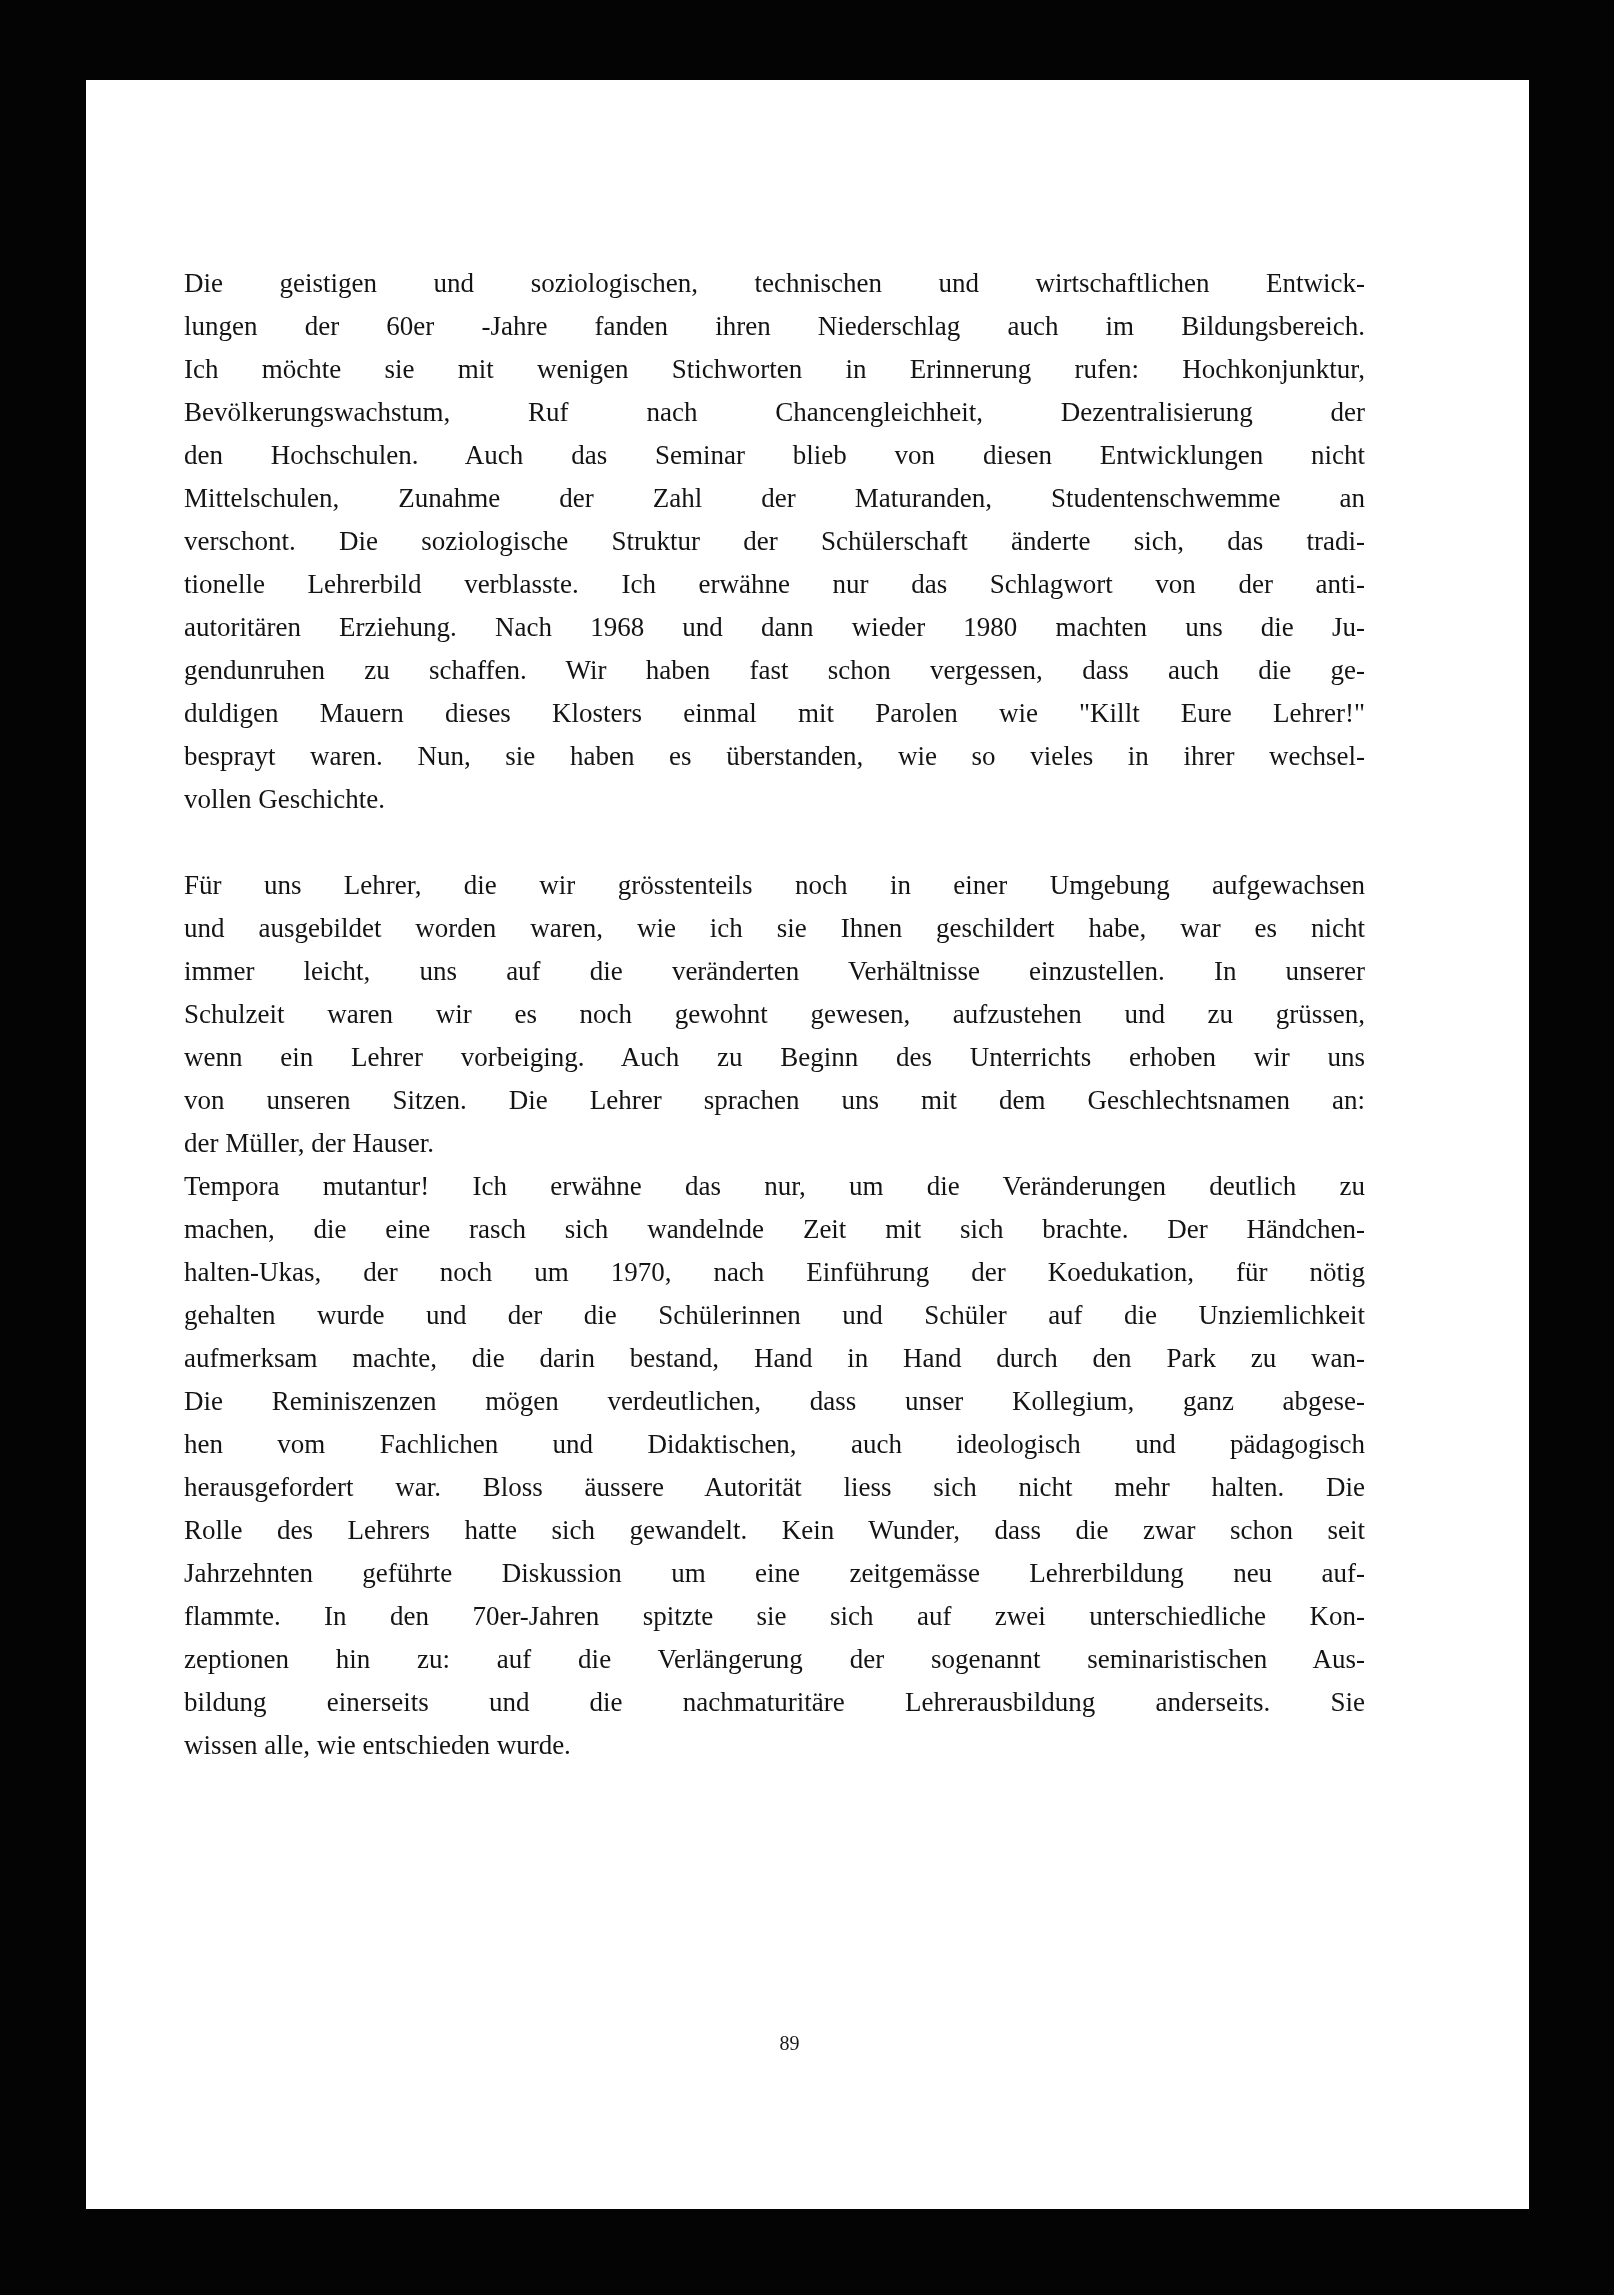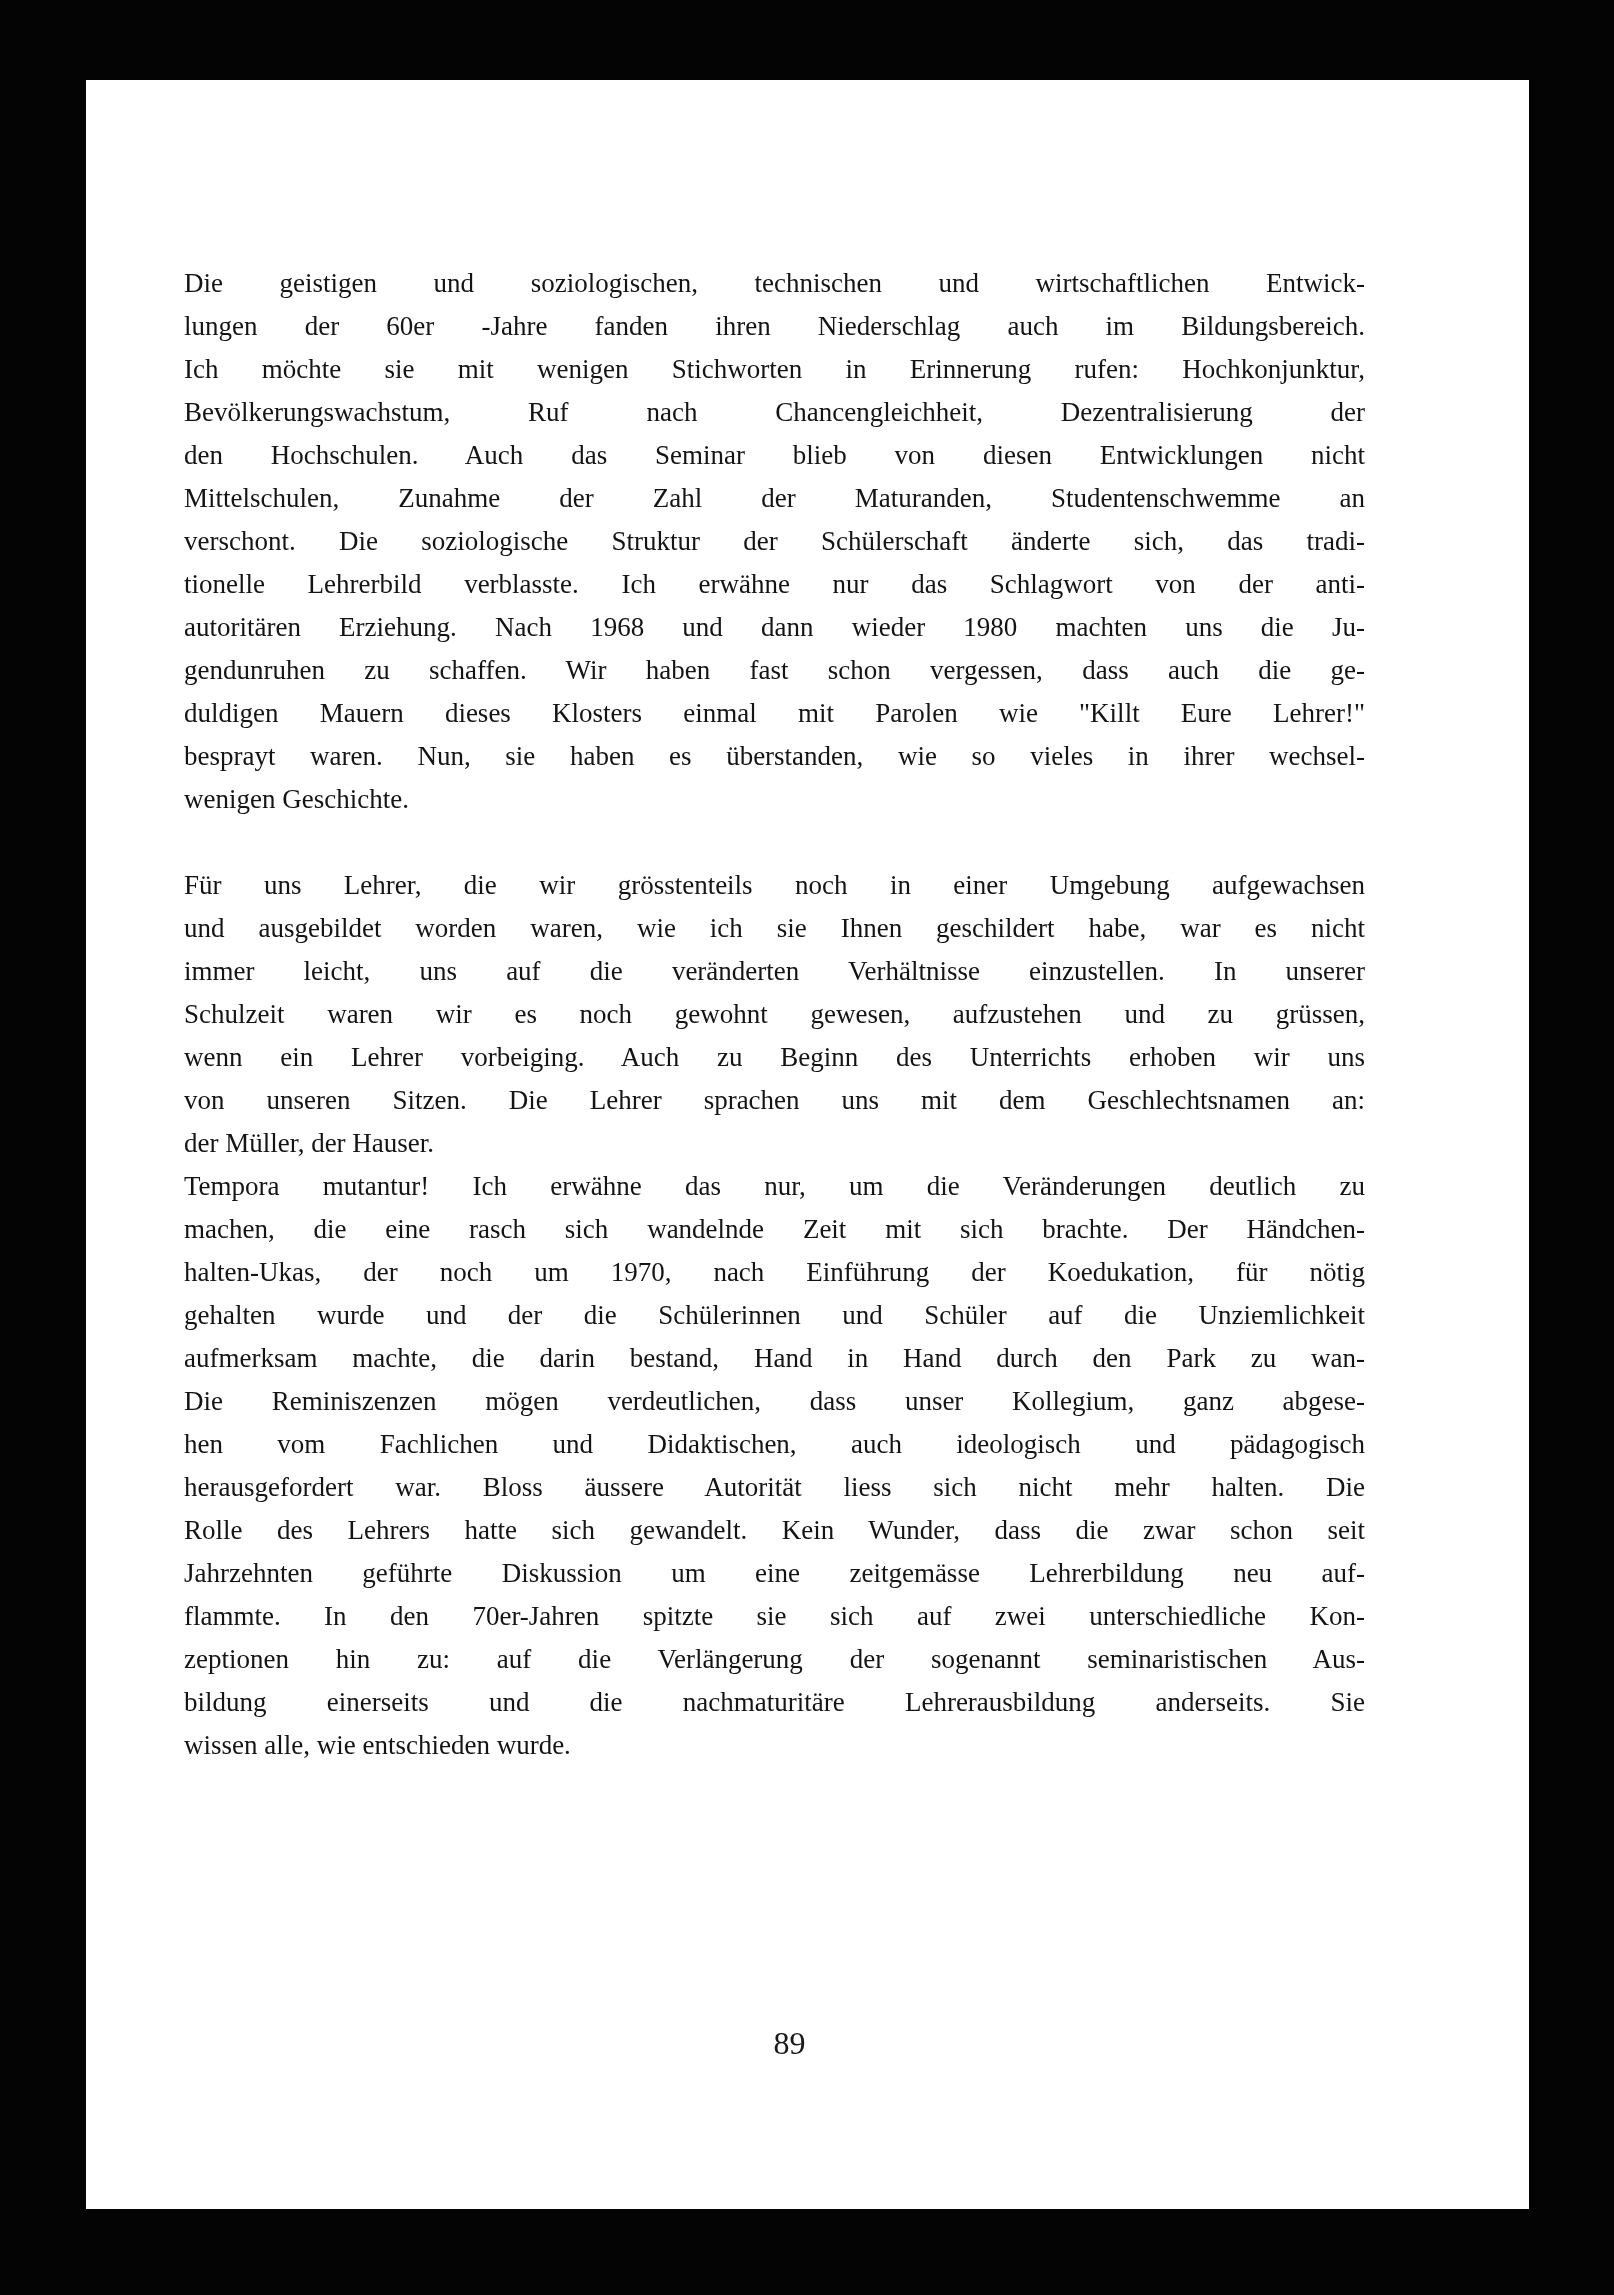--- a/index.html
+++ b/index.html
@@ -38,21 +38,21 @@
     overflow: visible;
   }
   .line.last { text-align-last: left; text-align: left; }
   .line.blank { height: 43px; }
   .page-number {
     position: absolute;
     left: 0; width: 1443px;
     top: 1943px;
     text-align: center;
     font-family: "Liberation Serif", "DejaVu Serif", serif;
-    font-size: 32px;
+    font-size: 20px;
     line-height: 40px;
     color: #1a1a1a;
     padding-left: 0;
   }
   .page-number span { position: relative; left: -18px; }
 </style>
 </head>
 <body>
 
 <div class="scan"></div>
@@ -66,21 +66,21 @@
       <span class="line" style="white-space: nowrap; display: block;"><span style="white-space: nowrap; word-spacing: 0px;">Ich möchte sie mit wenigen Stichworten in Erinnerung rufen: Hochkonjunktur,</span></span>
       <span class="line" style="white-space: nowrap; display: block;"><span style="white-space: nowrap; word-spacing: 0px;">Bevölkerungswachstum, Ruf nach Chancengleichheit, Dezentralisierung der</span></span>
       <span class="line" style="white-space: nowrap; display: block;"><span style="white-space: nowrap; word-spacing: 0px;">den Hochschulen. Auch das Seminar blieb von diesen Entwicklungen nicht</span></span>
       <span class="line" style="white-space: nowrap; display: block;"><span style="white-space: nowrap; word-spacing: 0px;">Mittelschulen, Zunahme der Zahl der Maturanden, Studentenschwemme an</span></span>
       <span class="line" style="white-space: nowrap; display: block;"><span style="white-space: nowrap; word-spacing: 0px;">verschont. Die soziologische Struktur der Schülerschaft änderte sich, das tradi-</span></span>
       <span class="line" style="white-space: nowrap; display: block;"><span style="white-space: nowrap; word-spacing: 0px;">tionelle Lehrerbild verblasste. Ich erwähne nur das Schlagwort von der anti-</span></span>
       <span class="line" style="white-space: nowrap; display: block;"><span style="white-space: nowrap; word-spacing: 0px;">autoritären Erziehung. Nach 1968 und dann wieder 1980 machten uns die Ju-</span></span>
       <span class="line" style="white-space: nowrap; display: block;"><span style="white-space: nowrap; word-spacing: 0px;">gendunruhen zu schaffen. Wir haben fast schon vergessen, dass auch die ge-</span></span>
       <span class="line" style="white-space: nowrap; display: block;"><span style="white-space: nowrap; word-spacing: 0px;">duldigen Mauern dieses Klosters einmal mit Parolen wie "Killt Eure Lehrer!"</span></span>
       <span class="line" style="white-space: nowrap; display: block;"><span style="white-space: nowrap; word-spacing: 0px;">besprayt waren. Nun, sie haben es überstanden, wie so vieles in ihrer wechsel-</span></span>
-      <span class="line last" style="white-space: nowrap;">wenigen Geschichte.</span>
+      <span class="line last" style="white-space: nowrap;">vollen Geschichte.</span>
     </div>
 
     <span class="line blank"></span>
 
     <div>
       <span class="line" style="white-space: nowrap; display: block;"><span style="white-space: nowrap; word-spacing: 0px;">Für uns Lehrer, die wir grösstenteils noch in einer Umgebung aufgewachsen</span></span>
       <span class="line" style="white-space: nowrap; display: block;"><span style="white-space: nowrap; word-spacing: 0px;">und ausgebildet worden waren, wie ich sie Ihnen geschildert habe, war es nicht</span></span>
       <span class="line" style="white-space: nowrap; display: block;"><span style="white-space: nowrap; word-spacing: 0px;">immer leicht, uns auf die veränderten Verhältnisse einzustellen. In unserer</span></span>
       <span class="line" style="white-space: nowrap; display: block;"><span style="white-space: nowrap; word-spacing: 0px;">Schulzeit waren wir es noch gewohnt gewesen, aufzustehen und zu grüssen,</span></span>
       <span class="line" style="white-space: nowrap; display: block;"><span style="white-space: nowrap; word-spacing: 0px;">wenn ein Lehrer vorbeiging. Auch zu Beginn des Unterrichts erhoben wir uns</span></span>

